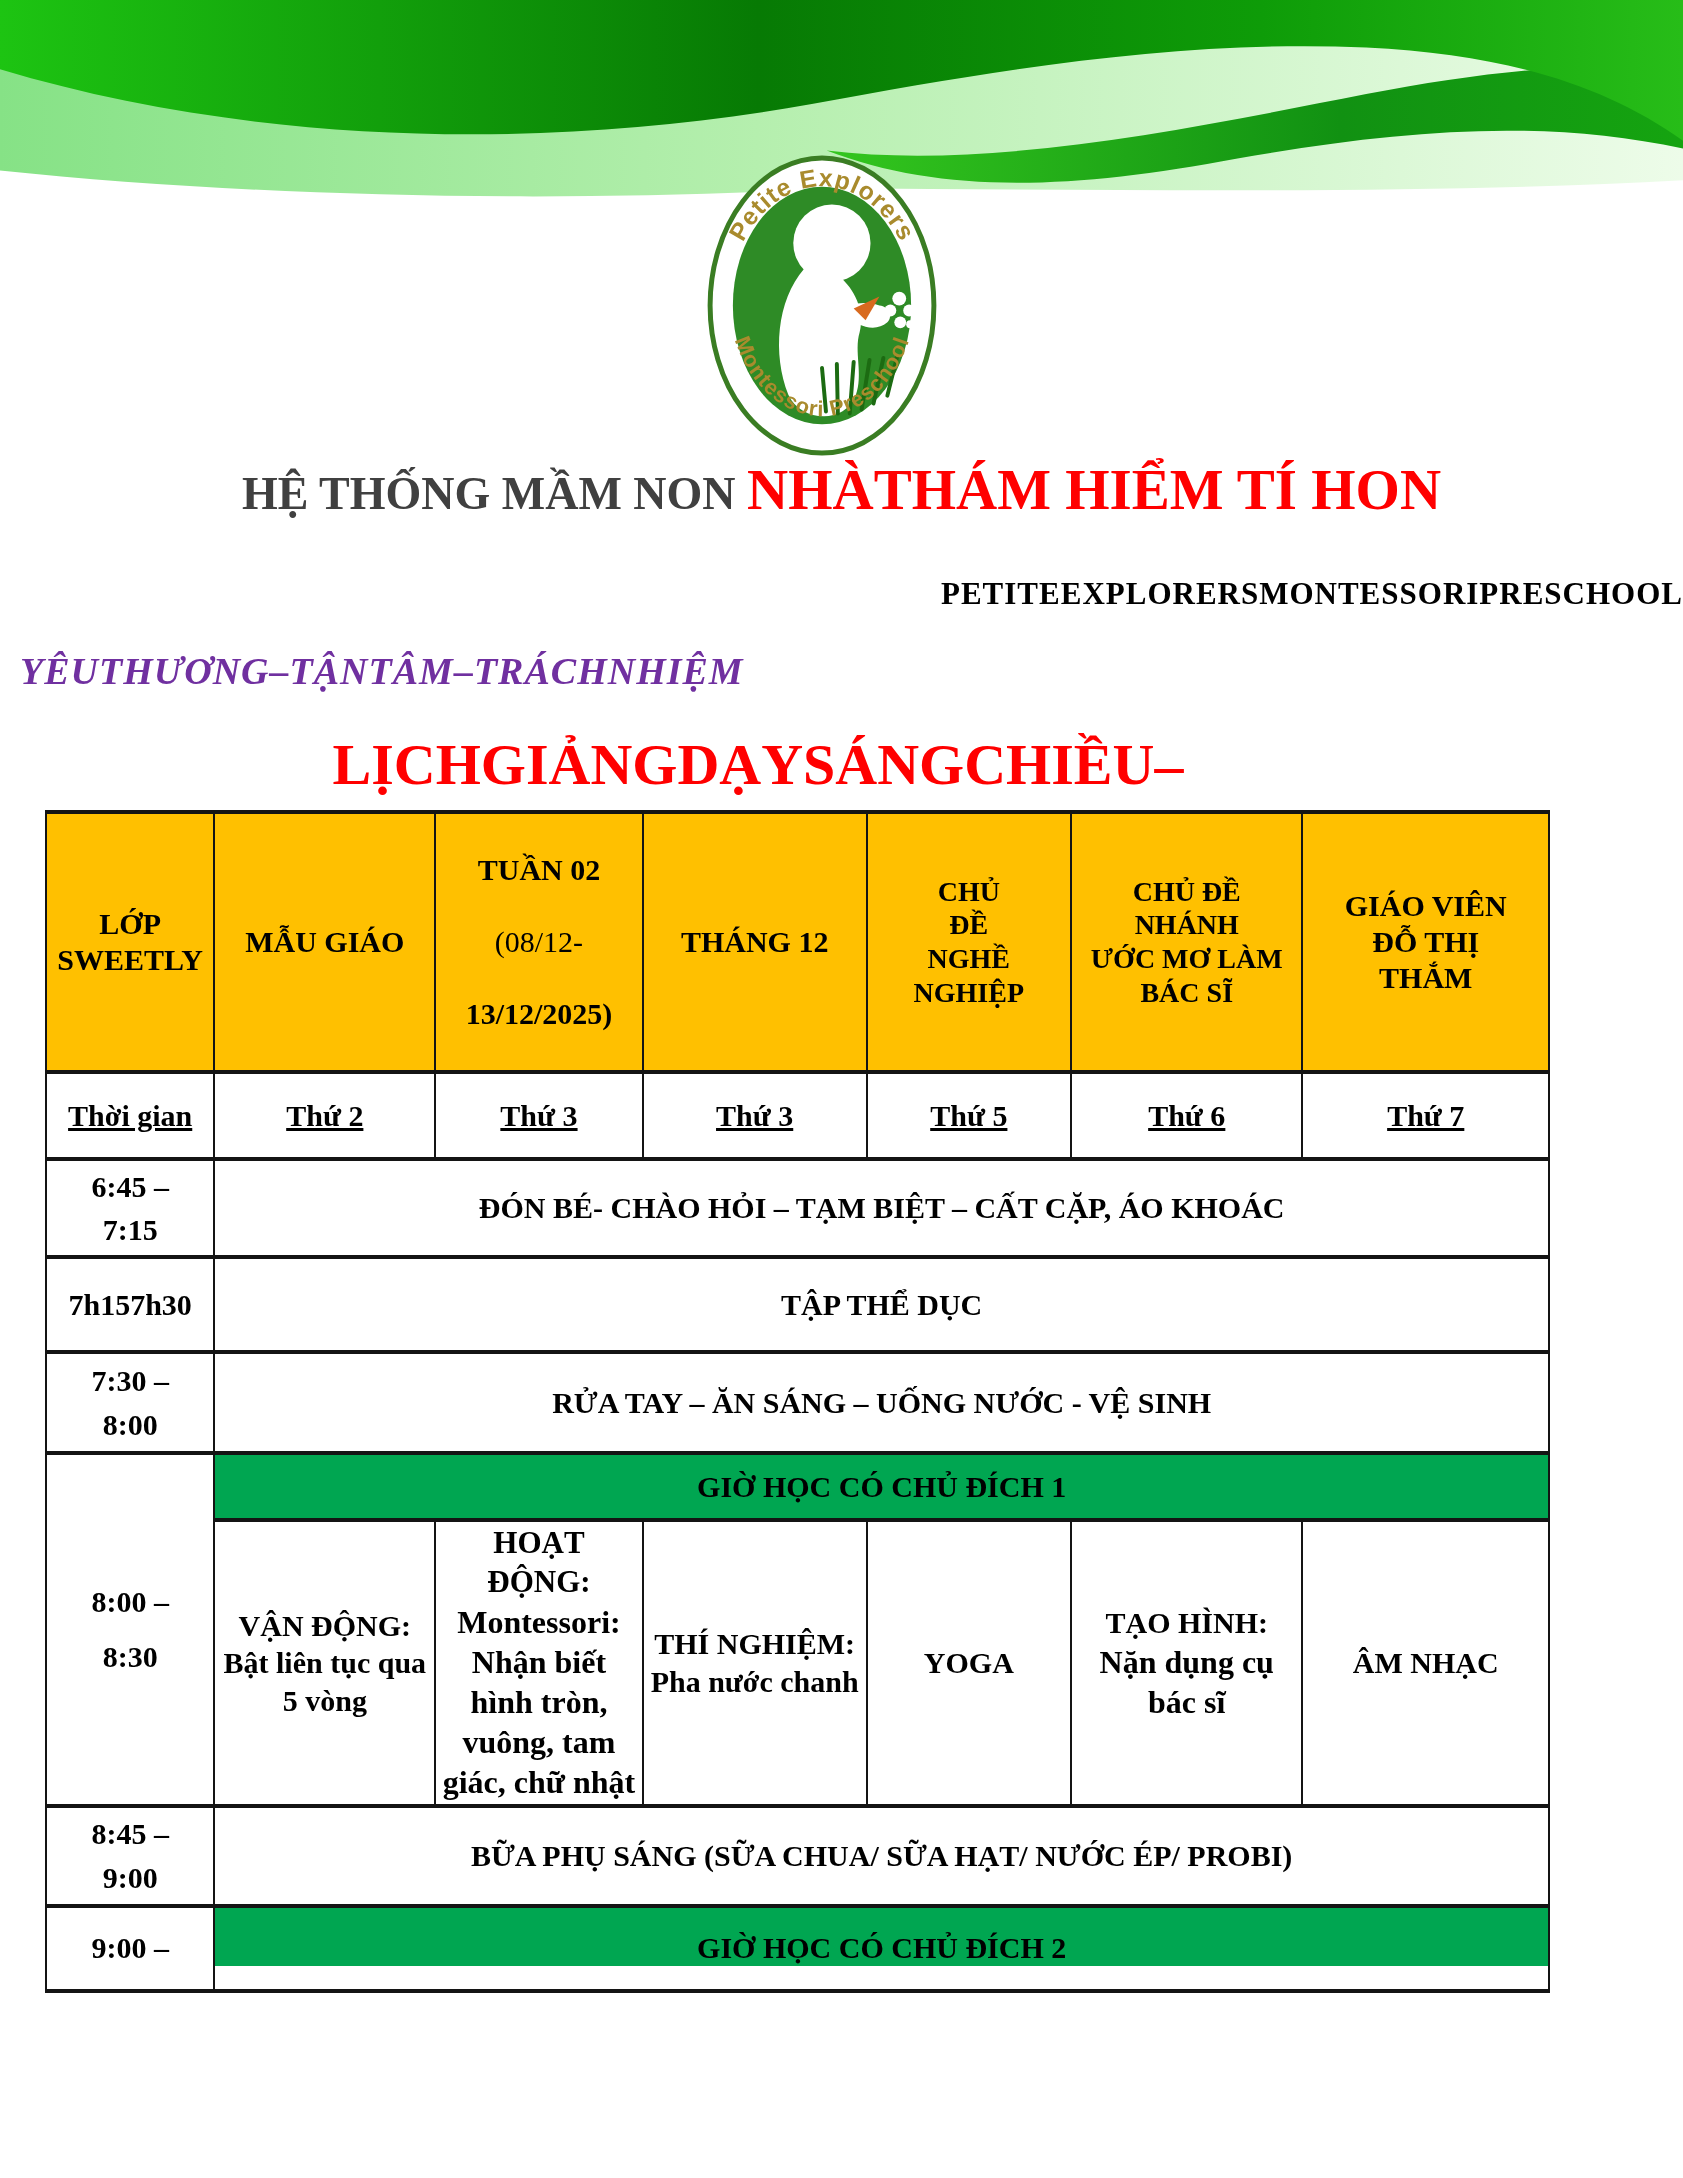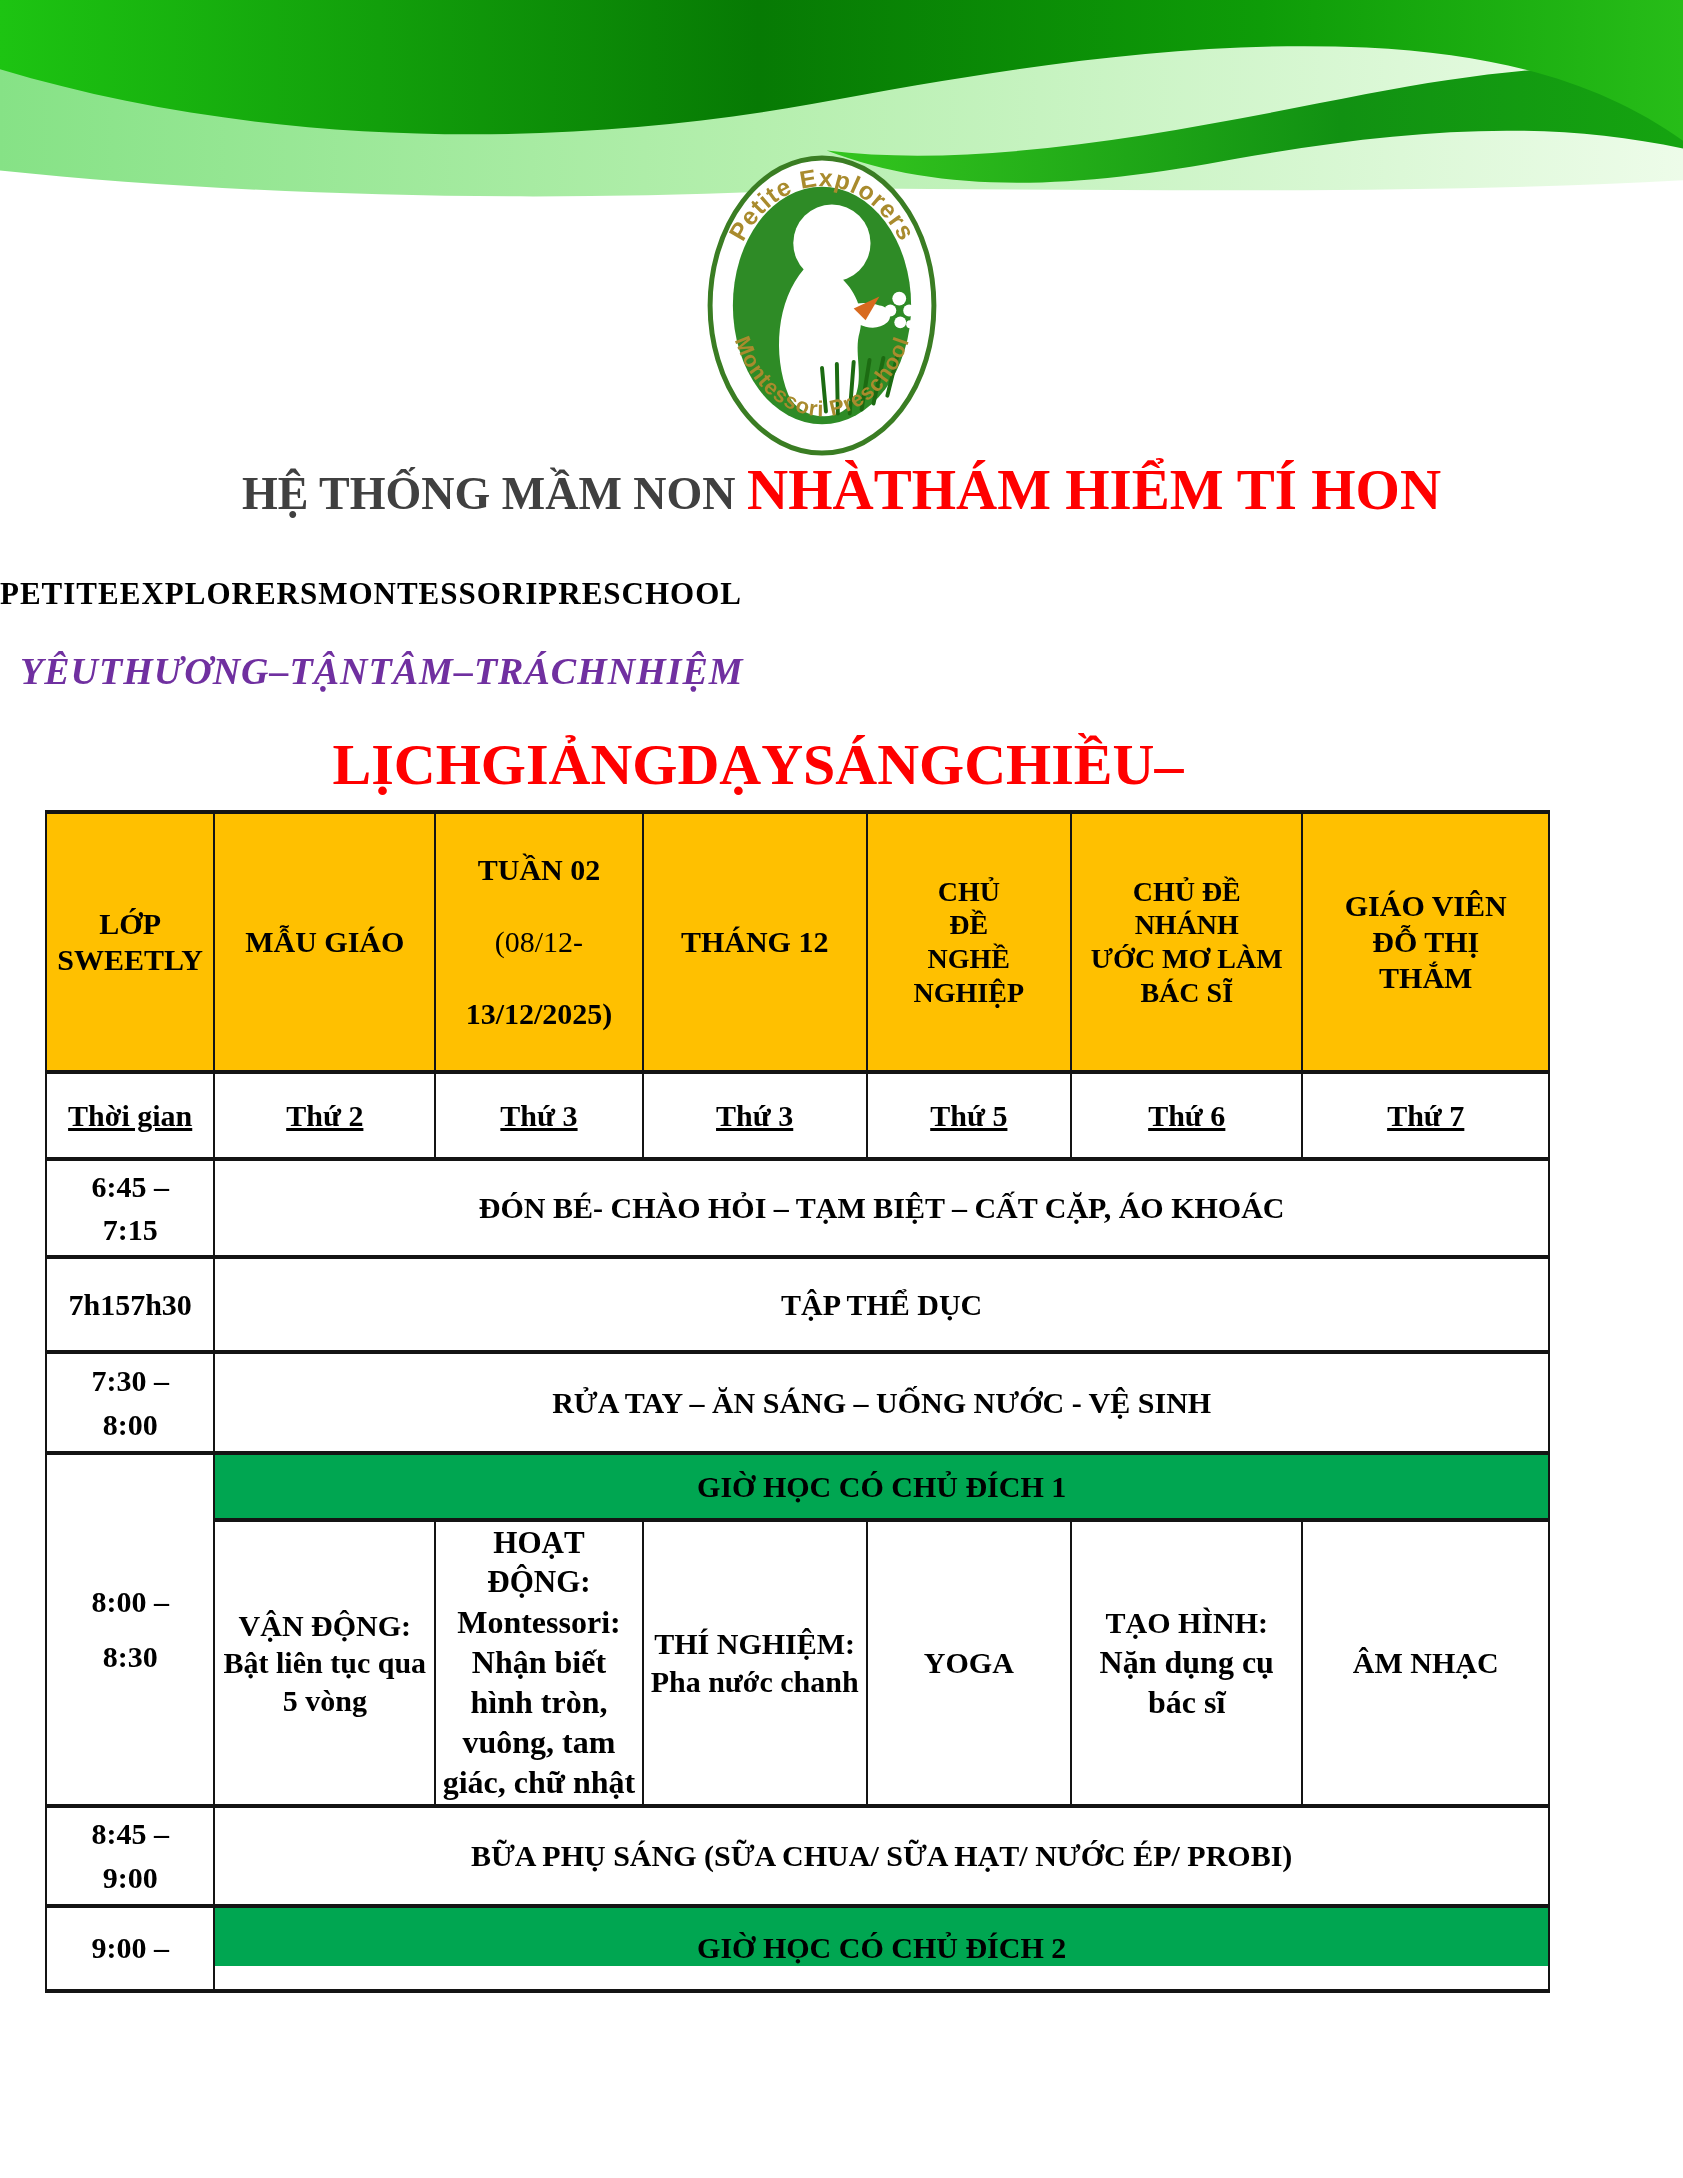--- a/index.html
+++ b/index.html
@@ -8,21 +8,21 @@
     font-family:"Liberation Serif","DejaVu Serif",serif;color:#000;
   }
   
   .banner{position:absolute;left:0;top:0;width:1683px;height:213px;}
   
   .logo{position:absolute;left:705px;top:152px;width:234px;height:307px;}
   
   .main-title{position:absolute;top:457px;left:0;width:1683px;text-align:center;white-space:nowrap;}
   .main-title .t-green{font-size:46px;font-weight:bold;}
   .main-title .t-red{font-size:57px;font-weight:bold;}
-  .subtitle{position:absolute;top:576px;left:0;width:1683px;text-align:left;
+  .subtitle{position:absolute;top:576px;left:0;width:1683px;text-align:right;
     font-size:31px;font-weight:bold;letter-spacing:1px;}
   .motto{position:absolute;top:649px;left:0;width:1683px;
     font-size:38px;font-weight:bold;font-style:italic;letter-spacing:1px;padding-left:20px;}
   .plan-title{position:absolute;top:731px;left:45px;width:1426px;text-align:center;
     font-size:58px;font-weight:bold;}
   
   table.sched{
     position:absolute;left:45px;top:810px;width:1505px;
     border-collapse:collapse;table-layout:fixed;
   }

